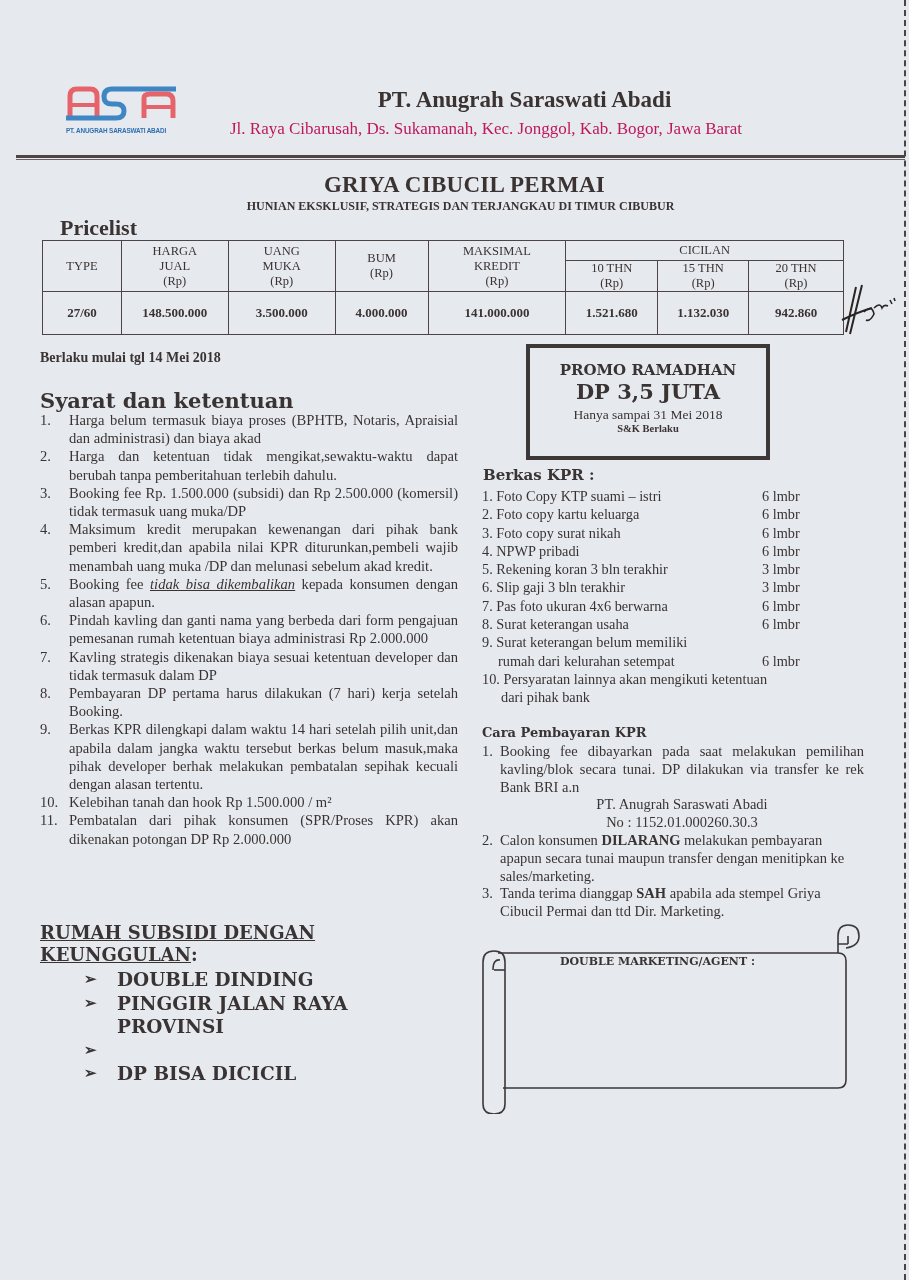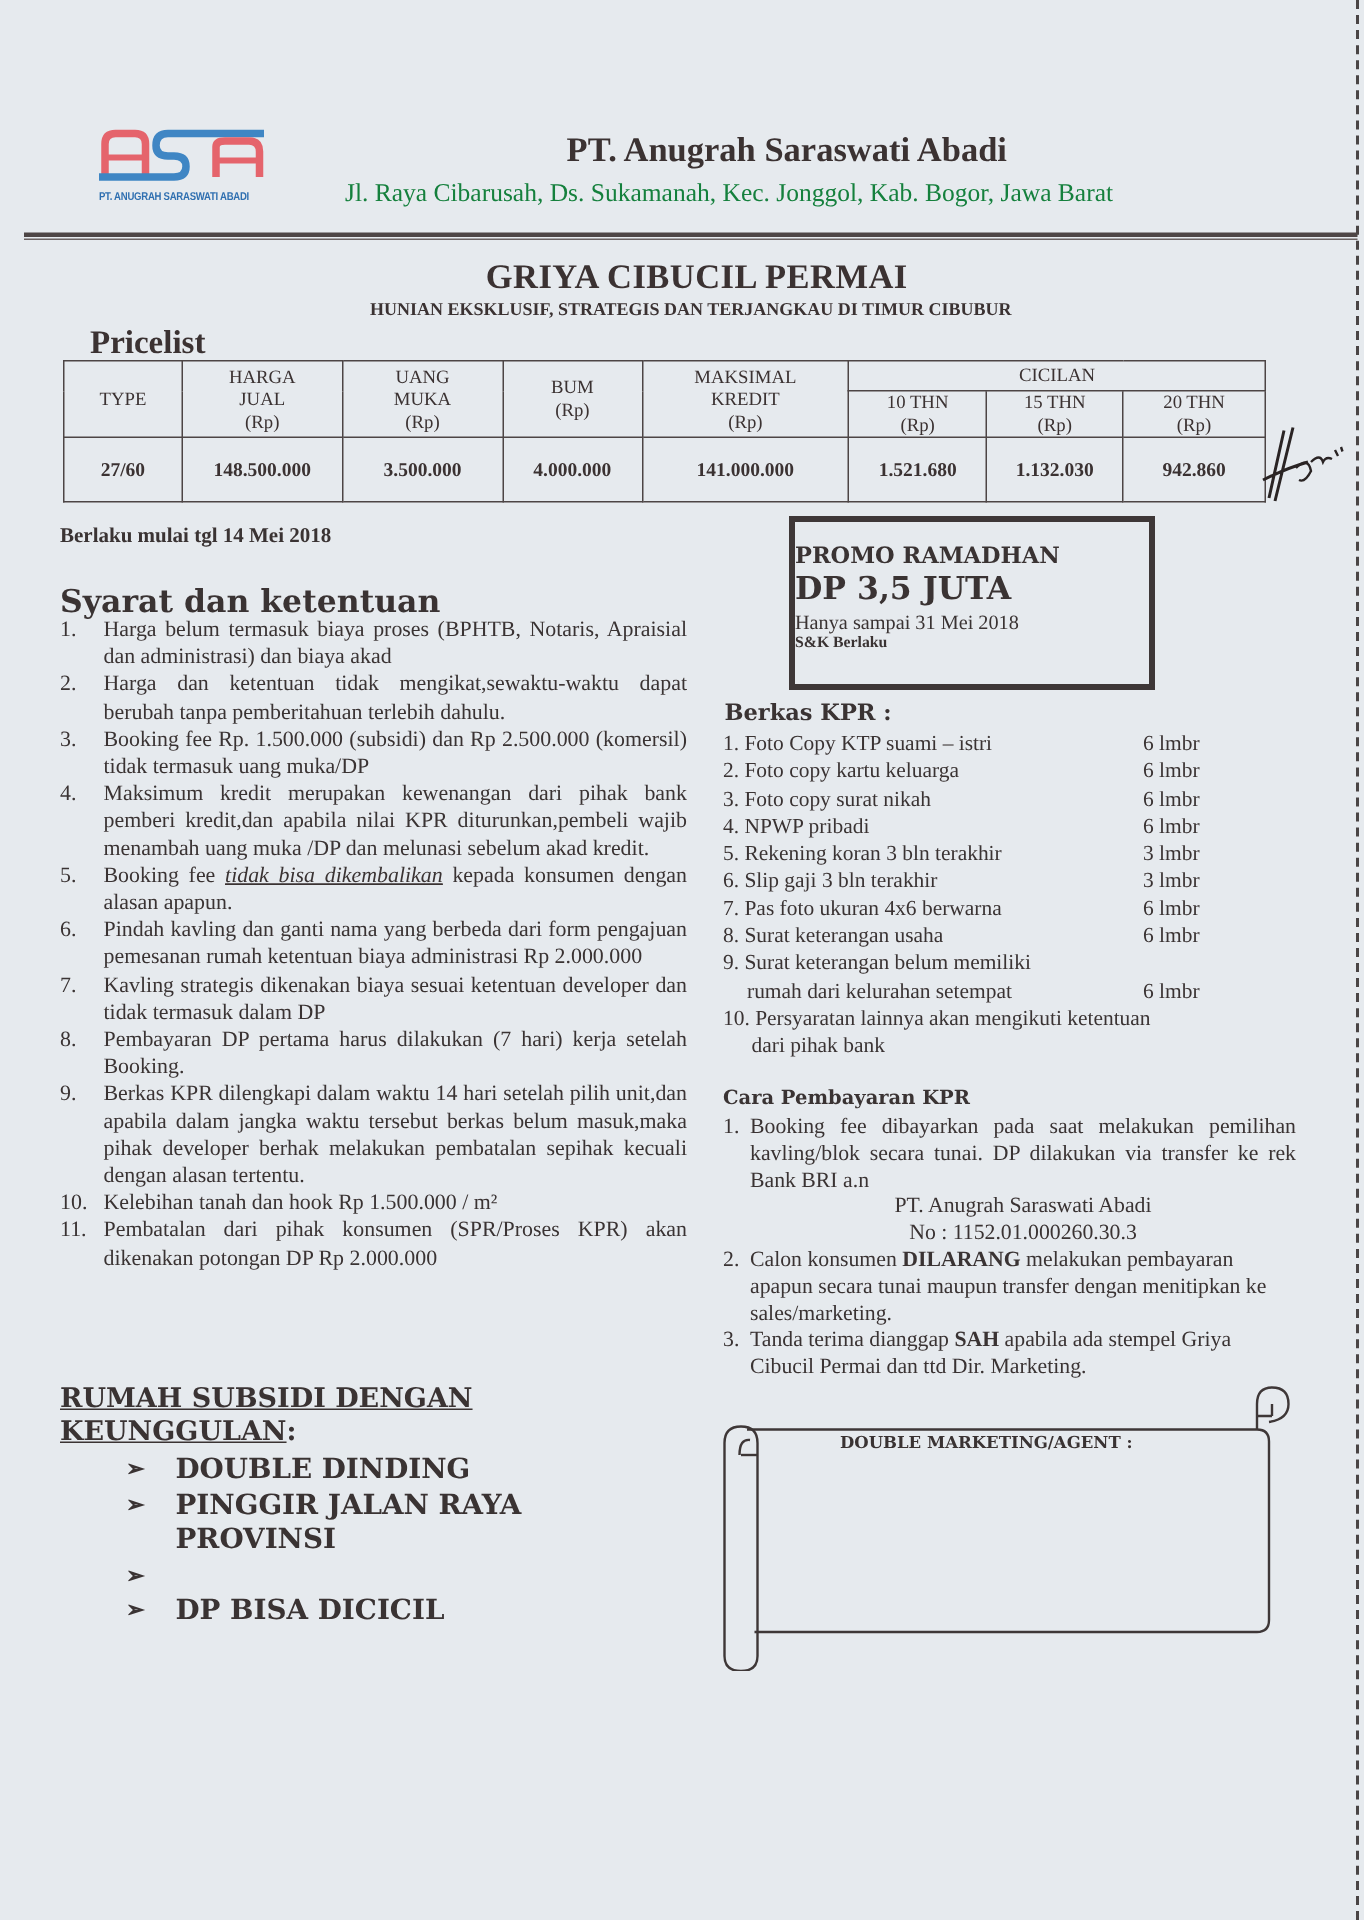--- a/index.html
+++ b/index.html
@@ -18,21 +18,21 @@
   .logo { left:66px; top:84px; width:112px; height:56px; }
   .logo-letters { position:absolute; left:0; top:0; width:112px; height:38px; }
   .logo-sub {
     position:absolute; left:0; top:42px; width:112px; text-align:center;
     font-family:"Liberation Sans", sans-serif; font-size:7.5px; color:#2f6fb0;
     letter-spacing:-0.2px; transform:scaleX(0.85); transform-origin:left;
     white-space:nowrap; font-weight:bold;
   }
   .company-name { left:0; width:909px; top:87px; text-align:center; padding-left:140px; box-sizing:border-box;
     font-family:"Liberation Serif", serif; font-size:23px; font-weight:bold; color:#3b3232; }
-  .company-addr { left:230px; top:119px; font-family:"Liberation Serif", serif; font-size:17px; color:#15803d; white-space:nowrap; }
+  .company-addr { left:230px; top:119px; font-family:"Liberation Serif", serif; font-size:17px; color:#be185d; white-space:nowrap; }
   .rule { left:16px; top:155px; width:889px; height:5px; border-top:3px solid #4d4545; border-bottom:1px solid #6a6262; box-sizing:border-box; }
 
   .doc-title { left:0; width:909px; top:172px; text-align:center; padding-left:20px; box-sizing:border-box;
     font-family:"Liberation Serif", serif; font-size:23px; font-weight:bold; color:#3b3232; letter-spacing:0.3px;}
   .doc-sub { left:0; width:909px; top:199px; text-align:center; padding-left:12px; box-sizing:border-box;
     font-family:"Liberation Serif", serif; font-size:12px; font-weight:bold; color:#3b3232; }
   .pricelist-label { left:60px; top:215px; font-family:"Liberation Serif", serif; font-size:22px; font-weight:bold; color:#3b3232; }
 
   
   table.price { position:absolute; left:42px; top:240px; width:802px; border-collapse:collapse;
@@ -51,21 +51,21 @@
   .term .txt { flex:1; text-align:justify; }
   .term .txt u i { text-decoration:underline; }
 
   .subsidi-title { left:40px; top:922px; font-family:"DejaVu Serif", serif; font-size:18px; font-weight:bold; text-decoration:underline; line-height:22px; }
   .feature-list { left:84px; top:968px; font-family:"DejaVu Serif", serif; font-weight:bold; font-size:18.5px; line-height:23.5px; }
   .feature { display:flex; }
   .feature .arrow { width:33px; flex:none; font-size:15px; }
   .feature .sub { font-size:12px; line-height:16px; display:block; }
 
   
-  .promo { left:526px; top:344px; width:244px; height:116px; border:4px solid #3e3737; box-sizing:border-box; text-align:left; font-family:"DejaVu Serif", serif; }
+  .promo { left:526px; top:344px; width:244px; height:116px; border:4px solid #3e3737; box-sizing:border-box; text-align:center; font-family:"DejaVu Serif", serif; }
   .promo .p1 { margin-top:13px; font-size:15px; font-weight:bold; }
   .promo .p2 { font-size:21px; font-weight:bold; margin-top:0; line-height:26px; }
   .promo .p3 { font-family:"Liberation Serif", serif; font-size:13.5px; margin-top:2px; }
   .promo .p4 { font-family:"Liberation Serif", serif; font-size:10.5px; font-weight:bold; }
 
   
   .berkas-title { left:483px; top:466px; font-family:"DejaVu Serif", serif; font-size:15px; font-weight:bold; }
   .berkas-list { left:482px; top:487px; width:380px; font-family:"Liberation Serif", serif; font-size:14.3px; line-height:18.3px; }
   .bk { position:relative; }
   .bk .qty { position:absolute; left:280px; top:0; }

